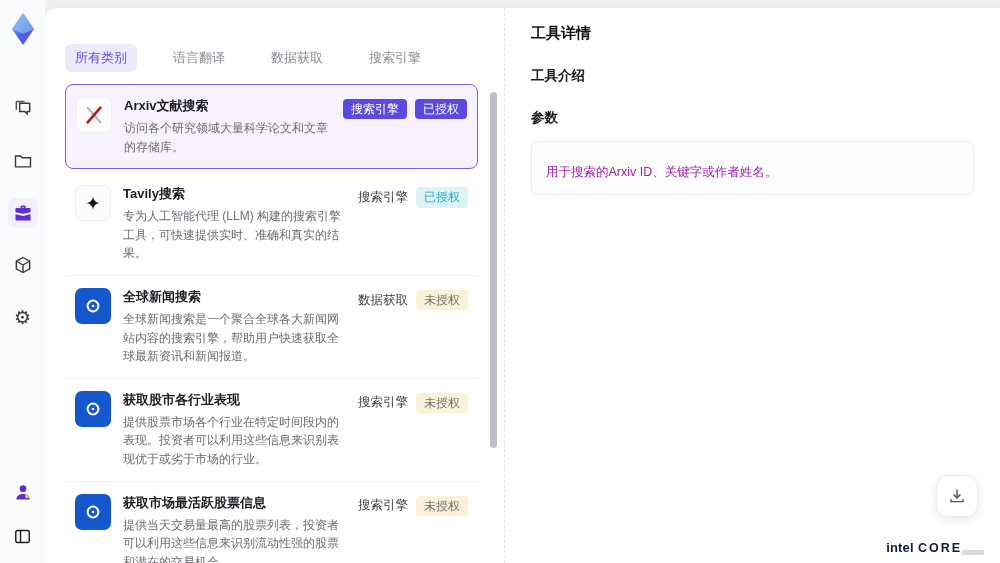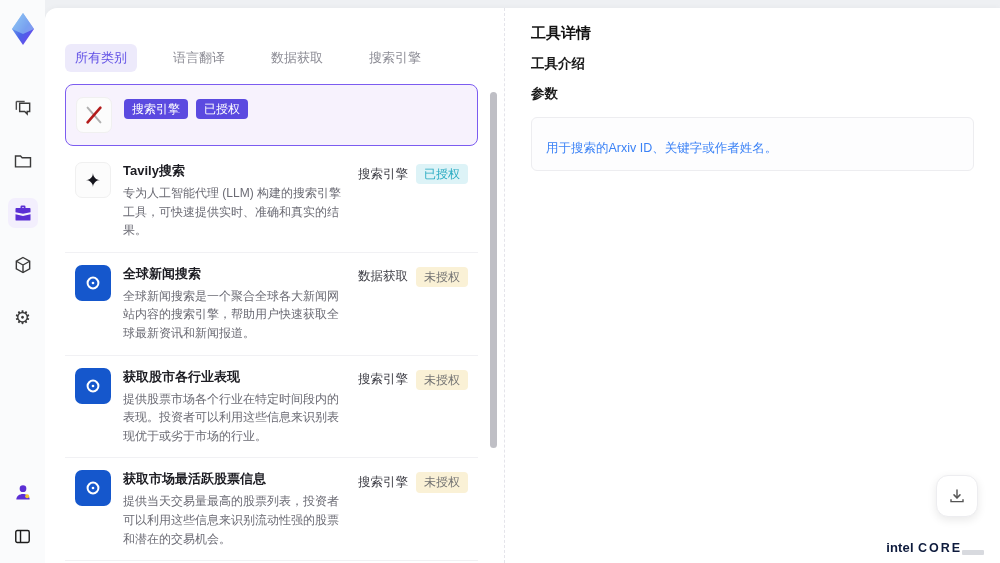--- a/index.html
+++ b/index.html
@@ -45,29 +45,29 @@
   .badge { font-size:12px; padding:3px 8px; border-radius:4px; line-height:1.2; white-space:nowrap; }
   .badge.purple { background:#5b4ae0; color:#ffffff; }
   .badge.cyan   { background:#ddf3f7; color:#2aabc2; }
   .badge.yellow { background:#faf1d6; color:#737373; }
   .list-scrollbar { position:absolute; right:7px; top:84px; width:7px; height:356px;
     background:#bfbfc5; border-radius:4px; }
 
   
   .detail-panel { flex:1; padding:16px 26px; position:relative; }
   .detail-title { font-size:15px; font-weight:bold; color:#131313; }
-  .section-h { font-size:13.5px; font-weight:bold; color:#1a1a1a; margin-top:12px; }
+  .section-h { font-size:13.5px; font-weight:bold; color:#1a1a1a; margin-top:24px; }
   .info-box { margin-top:14px; border:1px solid #ededf0; background:#fdfdfe; border-radius:6px;
     padding:13px 14px; font-size:13px; color:#3f3f46; line-height:1.6; }
   .param-box { margin-top:14px; border:1px solid #ededf0; background:#fdfdfe; border-radius:6px; padding:13px 14px; }
   .param-head { display:flex; align-items:baseline; gap:7px; }
   .param-name { font-size:13px; font-weight:bold; color:#1c1c22; }
   .param-type { font-size:12px; color:#9a9aa2; }
   .param-req { font-size:12px; color:#e0504d; }
-  .param-desc { margin-top:9px; font-size:12.5px; color:#3b82f6; }
+  .param-desc { margin-top:9px; font-size:12.5px; color:#a21caf; }
 
   
   .fab-download { position:absolute; right:22px; bottom:46px; width:42px; height:42px;
     background:#ffffff; border:1px solid #ededf0; border-radius:12px;
     box-shadow:0 3px 10px rgba(0,0,0,.09); display:flex; align-items:center; justify-content:center; cursor:pointer; }
   .intel-logo { position:absolute; right:16px; bottom:8px; color:#0e1b3d;
     display:flex; align-items:center; gap:4px; }
   .intel-word { font-size:13px; font-weight:bold; letter-spacing:.2px; }
   .core-word { font-size:12.5px; font-weight:600; letter-spacing:2px; }
   .intel-sub { display:block; width:22px; height:5px; background:#d8dadf; border-radius:1px;
@@ -149,20 +149,24 @@
 
     <div class="tool-list">
 
       <div class="tool-card selected">
         <div class="tool-icon on-white">
           <svg width="22" height="22" viewBox="0 0 24 24" fill="none" stroke-linecap="round">
             <path d="M5 4l14 16" stroke="#b0b0b0" stroke-width="2.2"></path>
             <path d="M19 4L5 20" stroke="#b31b1b" stroke-width="2.8"></path>
           </svg>
         </div>
+        <div class="tool-text">
+          <div class="tool-title">Arxiv文献搜索</div>
+          <div class="tool-desc">访问各个研究领域大量科学论文和文章的存储库。</div>
+        </div>
         <div class="tool-meta">
           <span class="badge purple">搜索引擎</span>
           <span class="badge purple">已授权</span>
         </div>
       </div>
 
       <div class="tool-card">
         <div class="tool-icon on-white">
           <span class="tavily-star">✦</span>
         </div>

